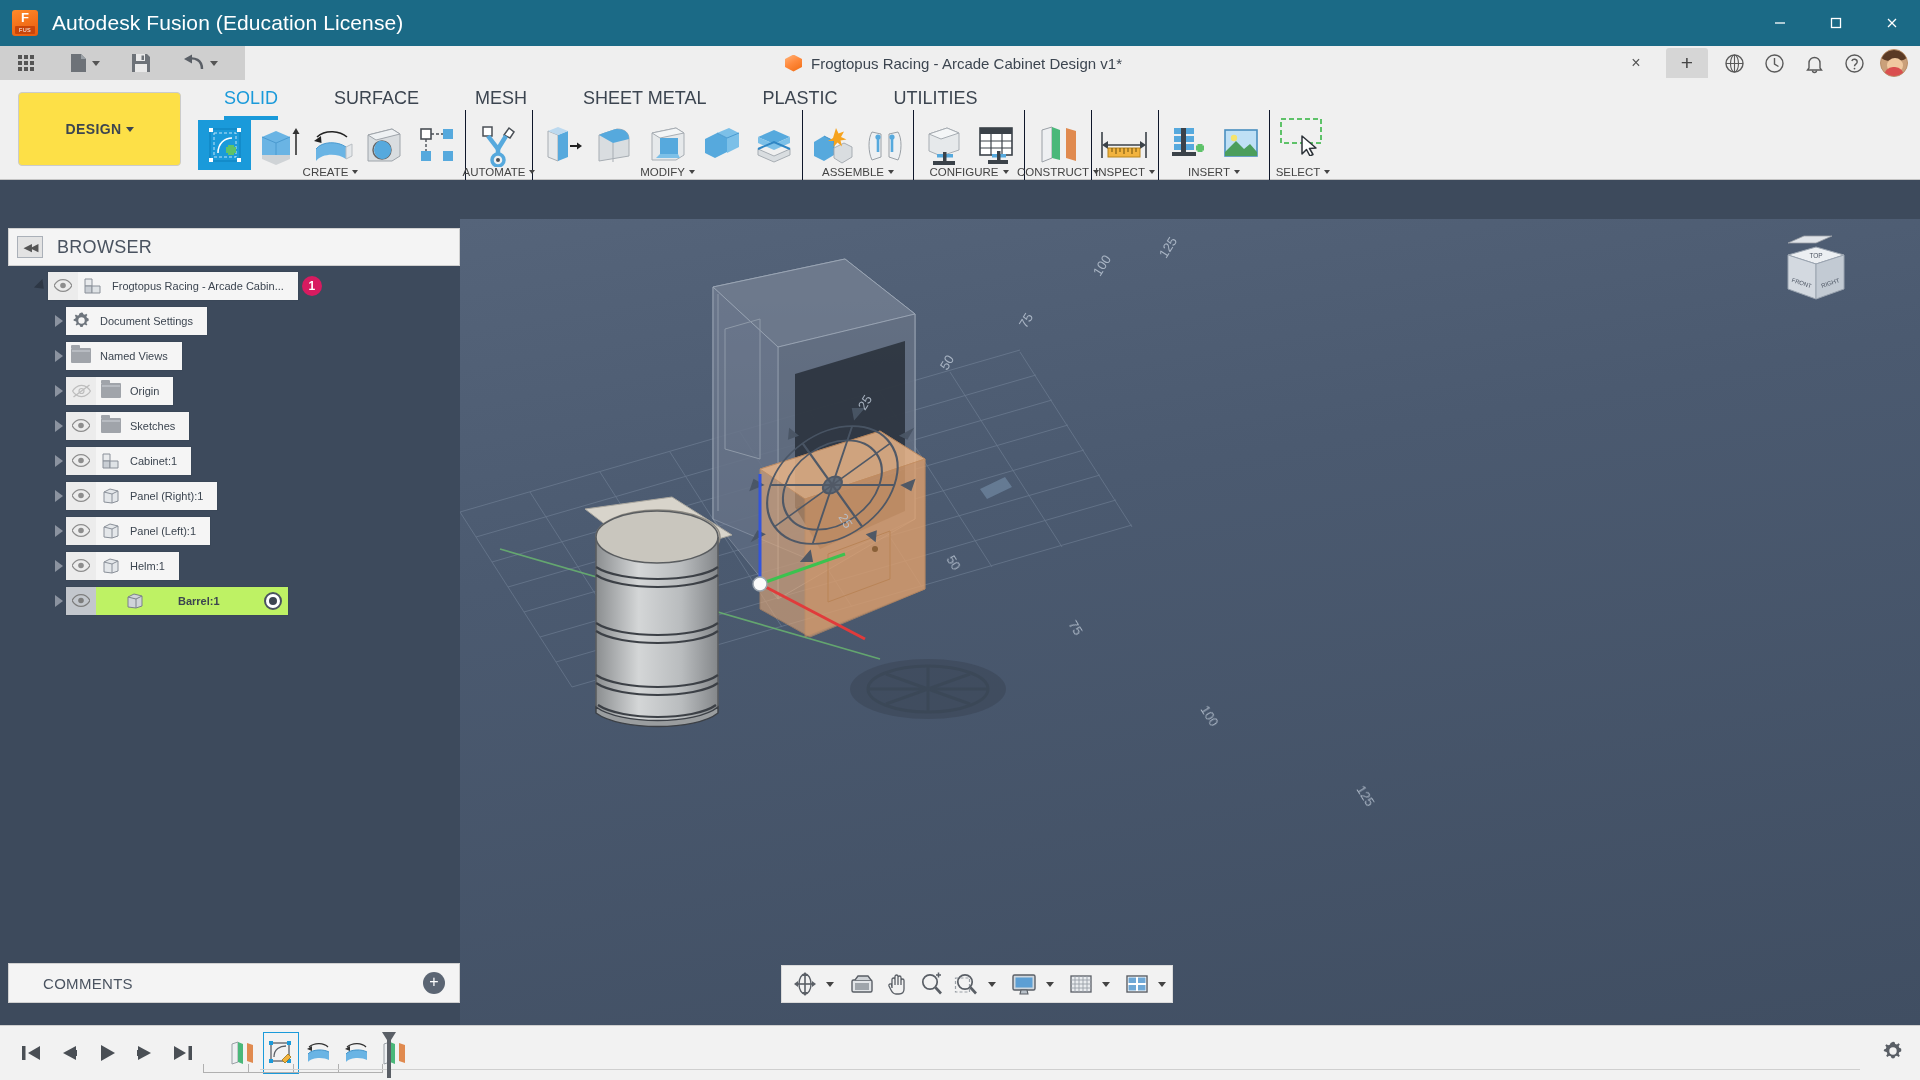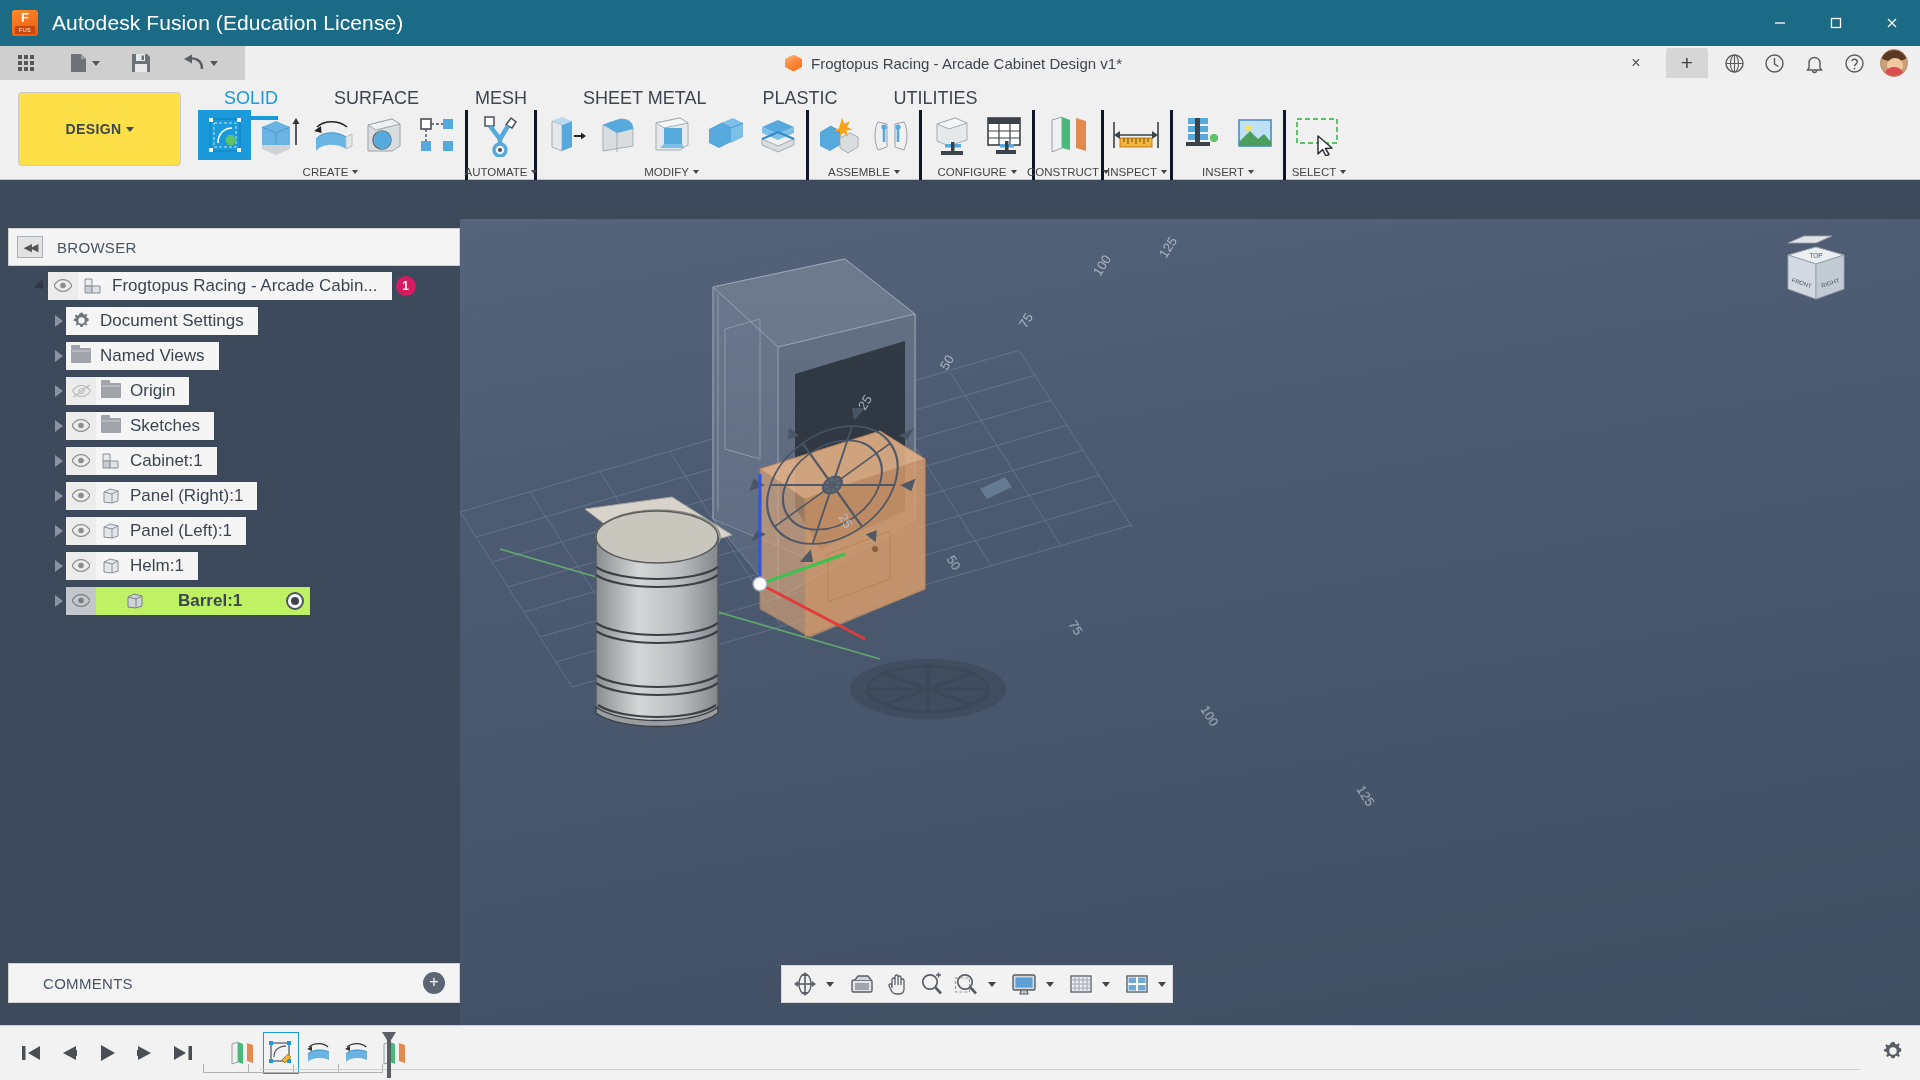--- a/index.html
+++ b/index.html
@@ -87,21 +87,21 @@
   .ws-box .lbl{font-size:14px;font-weight:bold;color:#3c4550;letter-spacing:.4px;}
   .ws-box .caret{border-top-color:#3c4550;}
   .rb-tabs{position:absolute;left:196px;top:0;display:flex;align-items:flex-start;height:30px;}
   .rb-tab{font-size:18px;color:#3c4550;padding:8px 28px 0 28px;position:relative;white-space:nowrap;}
   .rb-tab.active{color:#1a9ada;}
   .rb-tab.active::after{
     content:"";position:absolute;left:28px;right:28px;bottom:-11px;height:4px;background:#1a9ada;
   }
   .panels{position:absolute;left:196px;top:30px;height:70px;display:flex;align-items:flex-start;}
   .panel{display:flex;flex-direction:column;height:70px;position:relative;padding:0 2px;}
-  .panel.sep{border-right:3px solid #0f172a;}
+  .panel.sep{border-right:1px solid #0f172a;justify-content:center;}
   .prow{display:flex;align-items:flex-start;height:50px;}
   .plabel{
     font-size:11.5px;color:#444;text-align:center;width:100%;
     position:absolute;bottom:2px;left:0;display:flex;align-items:center;justify-content:center;
   }
   .plabel .caret{border-top-color:#444;border-left-width:3.5px;border-right-width:3.5px;border-top-width:4.5px;margin-left:4px;}
   .cmd{
     width:53px;height:50px;display:flex;flex-direction:column;align-items:center;justify-content:center;
     position:relative;
   }
@@ -111,21 +111,21 @@
 
   
   .browser-head{
     position:absolute;left:8px;top:228px;width:452px;height:38px;
     background:#f4f4f4;border:1px solid #d0d0d0;display:flex;align-items:center;
   }
   .bh-collapse{
     width:26px;height:22px;margin-left:8px;background:#e3e3e3;border:1px solid #aab0b8;
     display:flex;align-items:center;justify-content:center;color:#555;font-size:11px;letter-spacing:-2px;
   }
-  .bh-title{font-size:15px;color:#4a5360;margin-left:14px;letter-spacing:.3px;}
+  .bh-title{font-size:18px;color:#4a5360;margin-left:14px;letter-spacing:.3px;}
   .btree{position:absolute;left:8px;top:268px;width:452px;}
   .brow{display:flex;align-items:center;height:35px;position:relative;}
   .twisty{
     width:14px;height:14px;flex:none;margin-left:4px;
     display:flex;align-items:center;justify-content:center;
   }
   .twisty .tri{
     width:0;height:0;border-top:6px solid transparent;border-bottom:6px solid transparent;
     border-left:8px solid transparent;position:relative;
   }
@@ -136,21 +136,21 @@
   .twisty.root{transform:rotate(45deg);margin-left:26px;}
   .twisty.root .tri::after{border-left-color:#2d3745;}
   .chip{
     display:flex;align-items:center;height:28px;background:#f5f5f5;
     box-shadow:0 0 0 1px rgba(0,0,0,.04);
   }
   .eye{width:30px;height:28px;display:flex;align-items:center;justify-content:center;flex:none;background:#ececec;}
   .eye svg{fill:#8d8d8d;}
   .eye.off svg{fill:#bdbdbd;}
   .nicon{width:30px;height:28px;display:flex;align-items:center;justify-content:center;flex:none;}
-  .btxt{font-size:17px;color:#3c4550;padding:0 14px 0 4px;white-space:nowrap;}
+  .btxt{font-size:11px;color:#3c4550;padding:0 14px 0 4px;white-space:nowrap;}
   .brow.selected .chip{background:#bef264;gap:24px;}
   .brow.selected .btxt{font-weight:bold;}
   .brow.selected .eye{background:#c3c7cd;}
   .badge{
     width:20px;height:20px;border-radius:50%;background:#d81b60;color:#fff;
     font-size:12px;font-weight:bold;display:flex;align-items:center;justify-content:center;
     margin-left:4px;flex:none;
   }
   .radio{
     width:18px;height:18px;border-radius:50%;border:2px solid #4a5360;margin:0 6px;flex:none;

